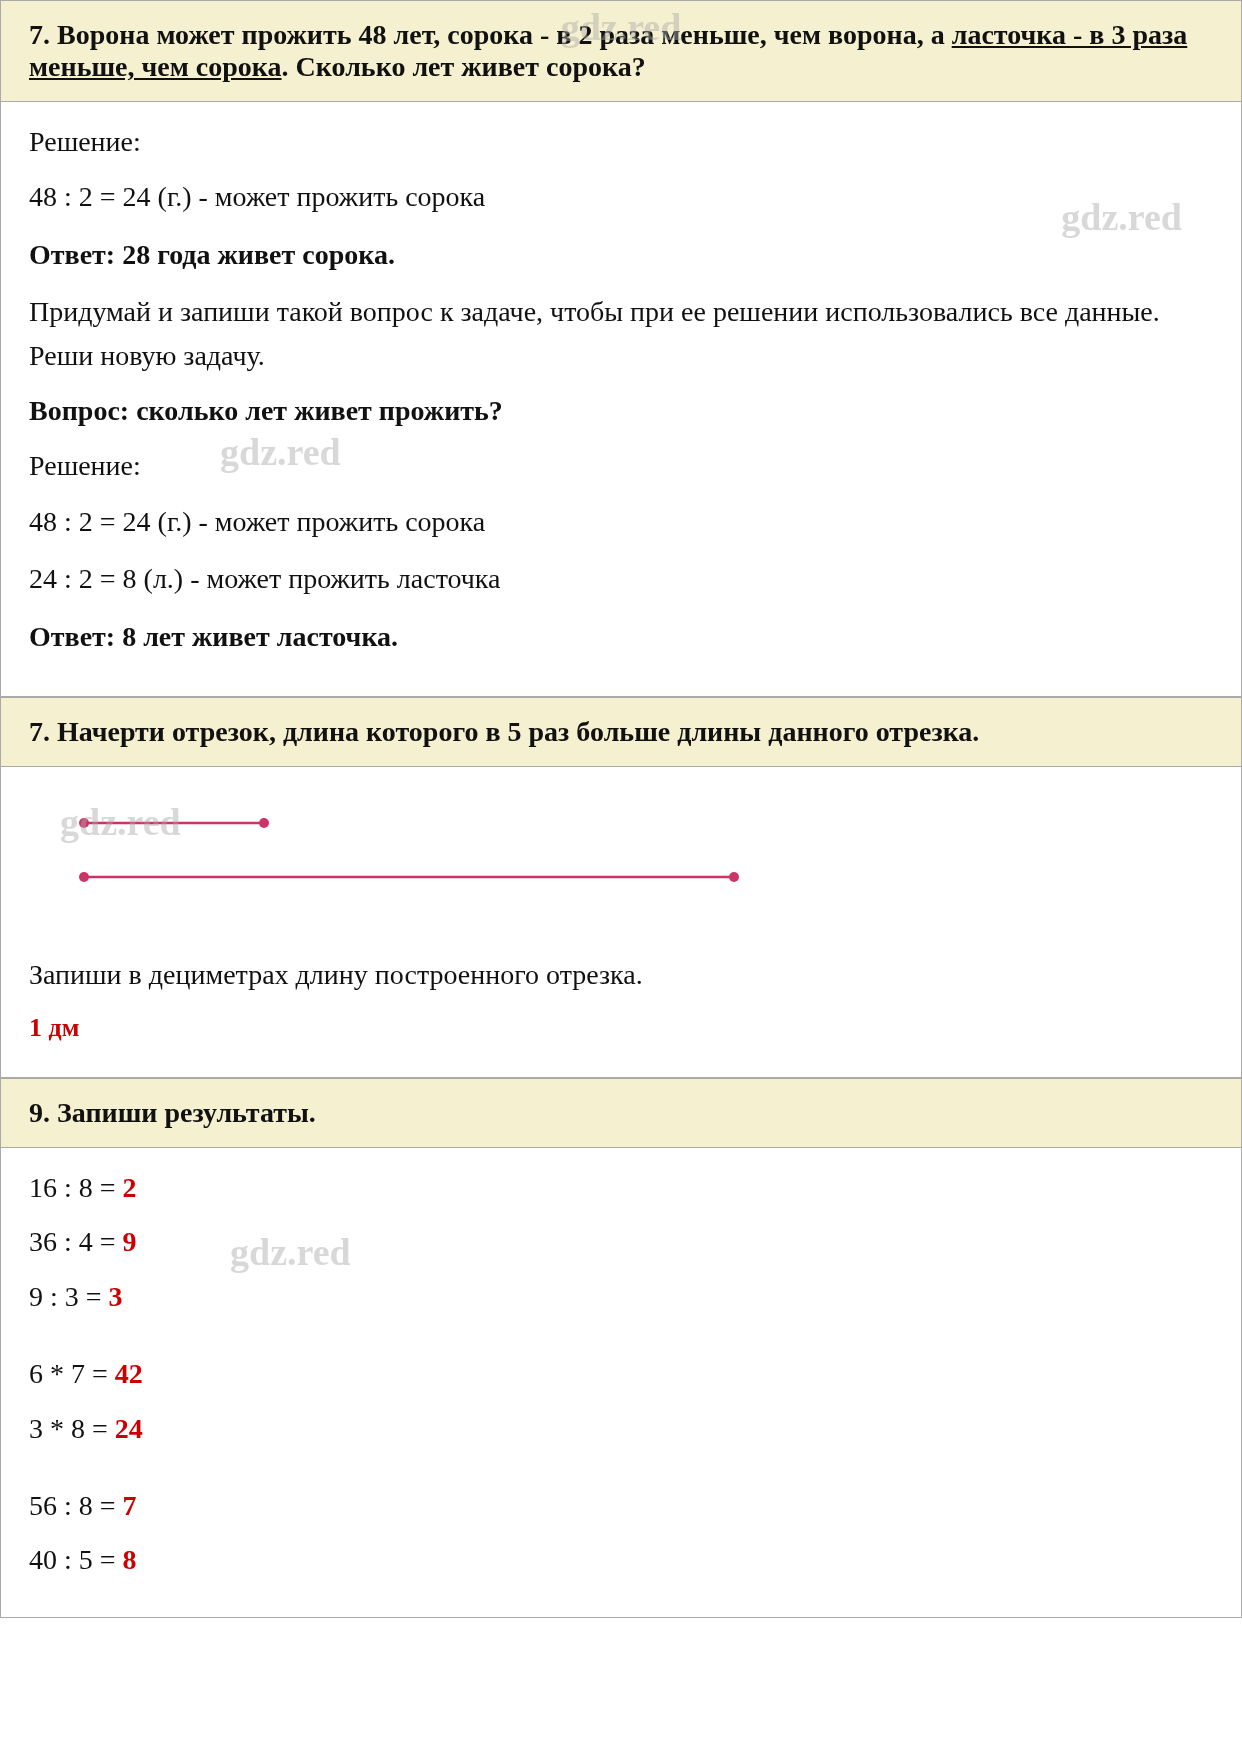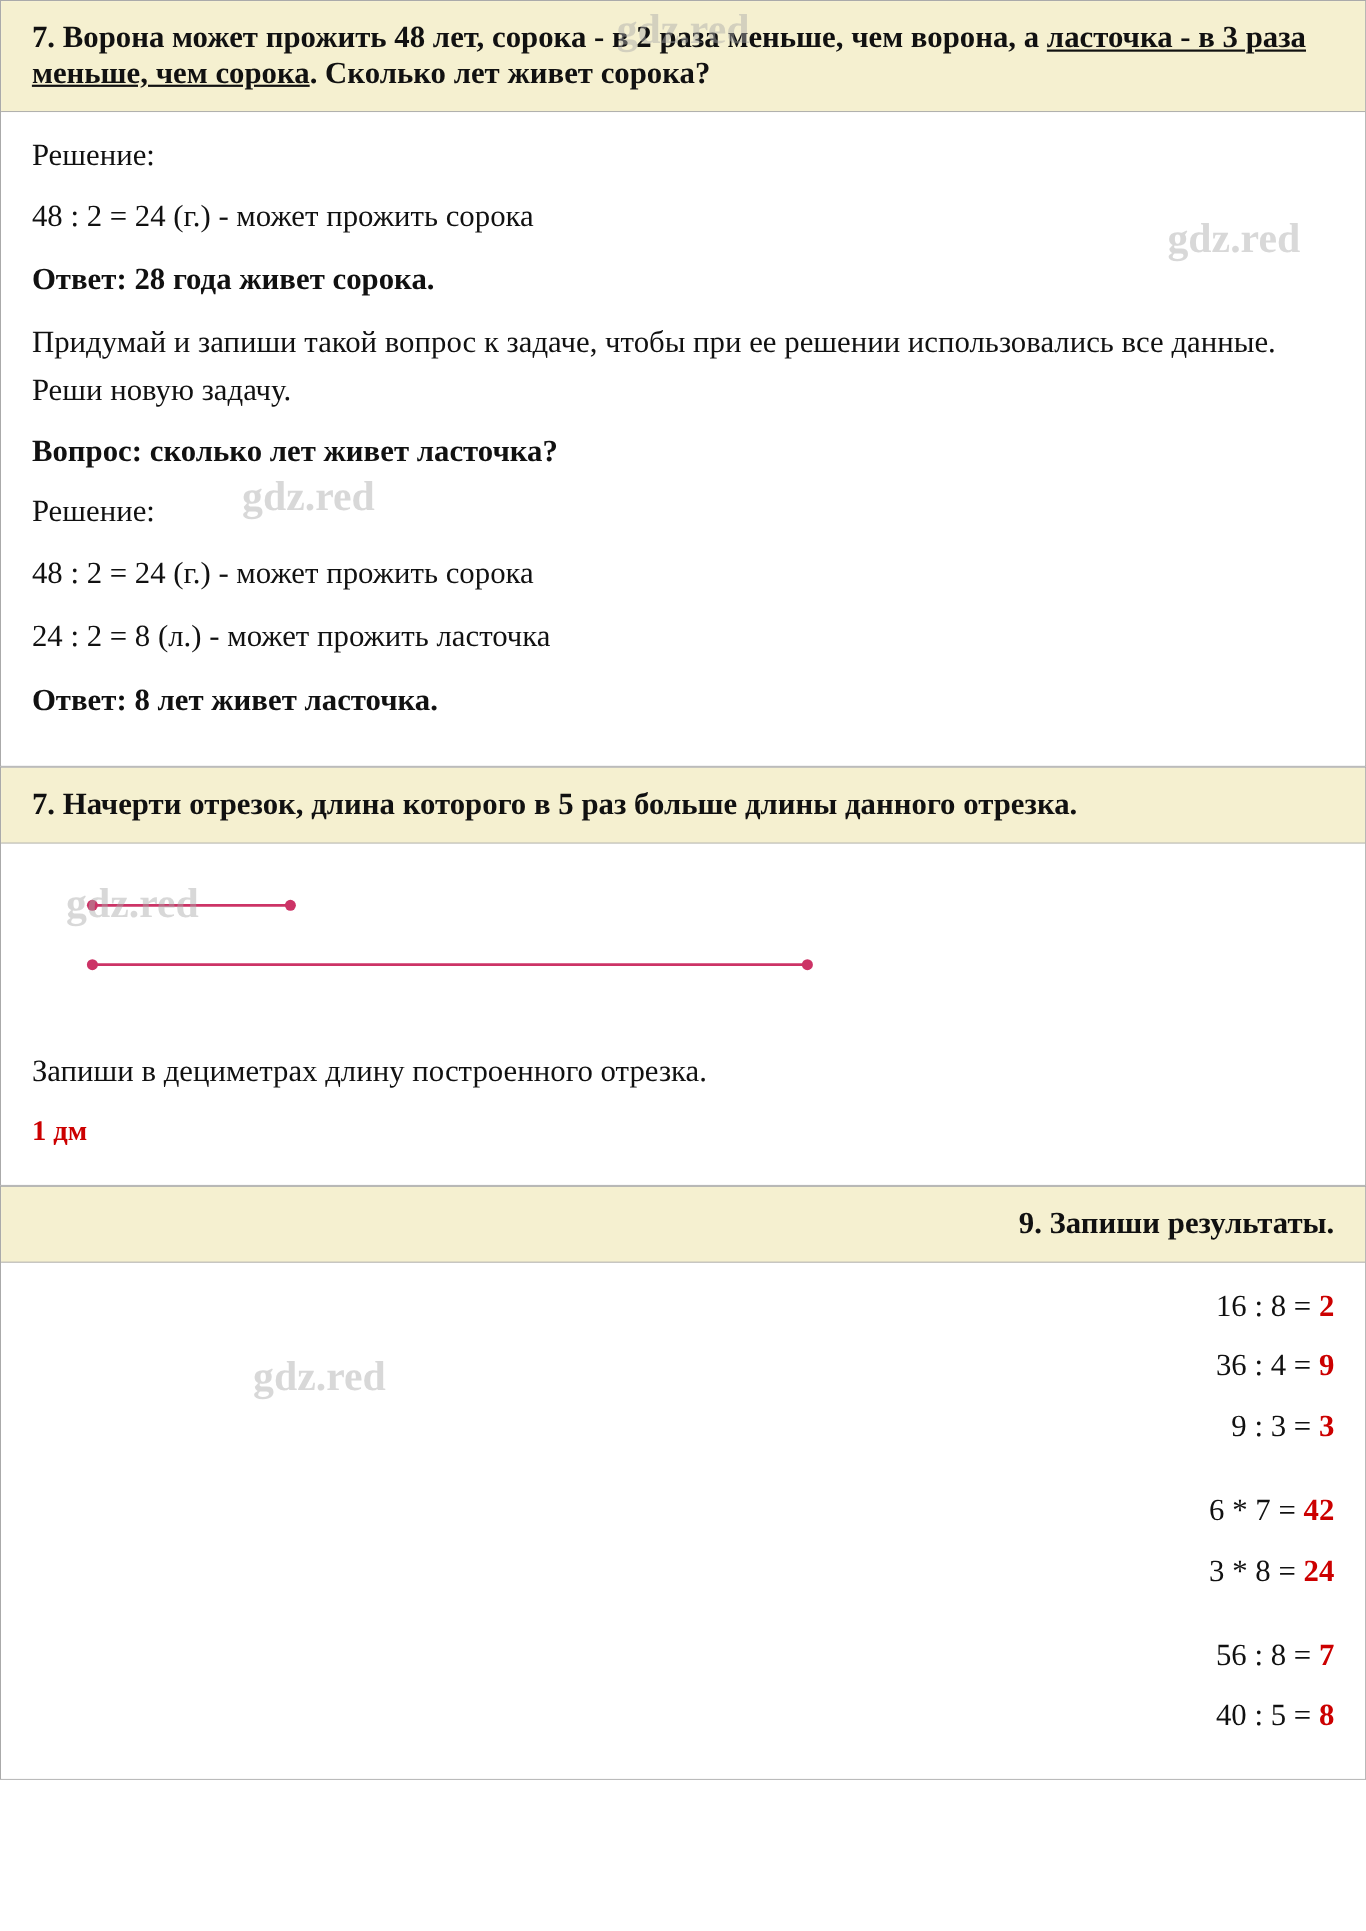--- a/index.html
+++ b/index.html
@@ -122,21 +122,21 @@
 
     <div class="watermark wm1">gdz.red</div>
 
     <p>Решение:</p>
     <p class="answer-line">48 : 2 = 24 (г.) - может прожить сорока</p>
     <p class="answer-bold">Ответ: 28 года живет сорока.</p>
 
     <div class="watermark wm2">gdz.red</div>
 
     <p>Придумай и запиши такой вопрос к задаче, чтобы при ее решении использовались все данные. Реши новую задачу.</p>
-    <p class="bold">Вопрос: сколько лет живет ласточка?</p>
+    <p class="bold">Вопрос: сколько лет живет прожить?</p>
     <p>Решение:</p>
     <p class="answer-line">48 : 2 = 24 (г.) - может прожить сорока</p>
     <p class="answer-line">24 : 2 = 8 (л.) - может прожить ласточка</p>
     <p class="answer-bold">Ответ: 8 лет живет ласточка.</p>
   </div>
 </div>
 
 <div class="section" style="margin-top:0;">
   <div class="section-header">
     <span class="bold">
@@ -160,21 +160,21 @@
         <circle cx="0" cy="10" r="5" fill="#cc3366"></circle>
         <circle cx="650" cy="10" r="5" fill="#cc3366"></circle>
       </svg>
     </div>
 
     <p>Запиши в дециметрах длину построенного отрезка.</p>
     <p class="dm-answer">1 дм</p>
   </div>
 </div>
 
-<div class="section" style="margin-top:0;text-align:right;">
+<div class="section" style="margin-top:0;">
   <div class="section-header">
     <span class="bold">
       9. Запиши результаты.
     </span>
   </div>
   <div class="section-body">
 
     <div class="watermark wm4">gdz.red</div>
 
     <div class="math-line">

